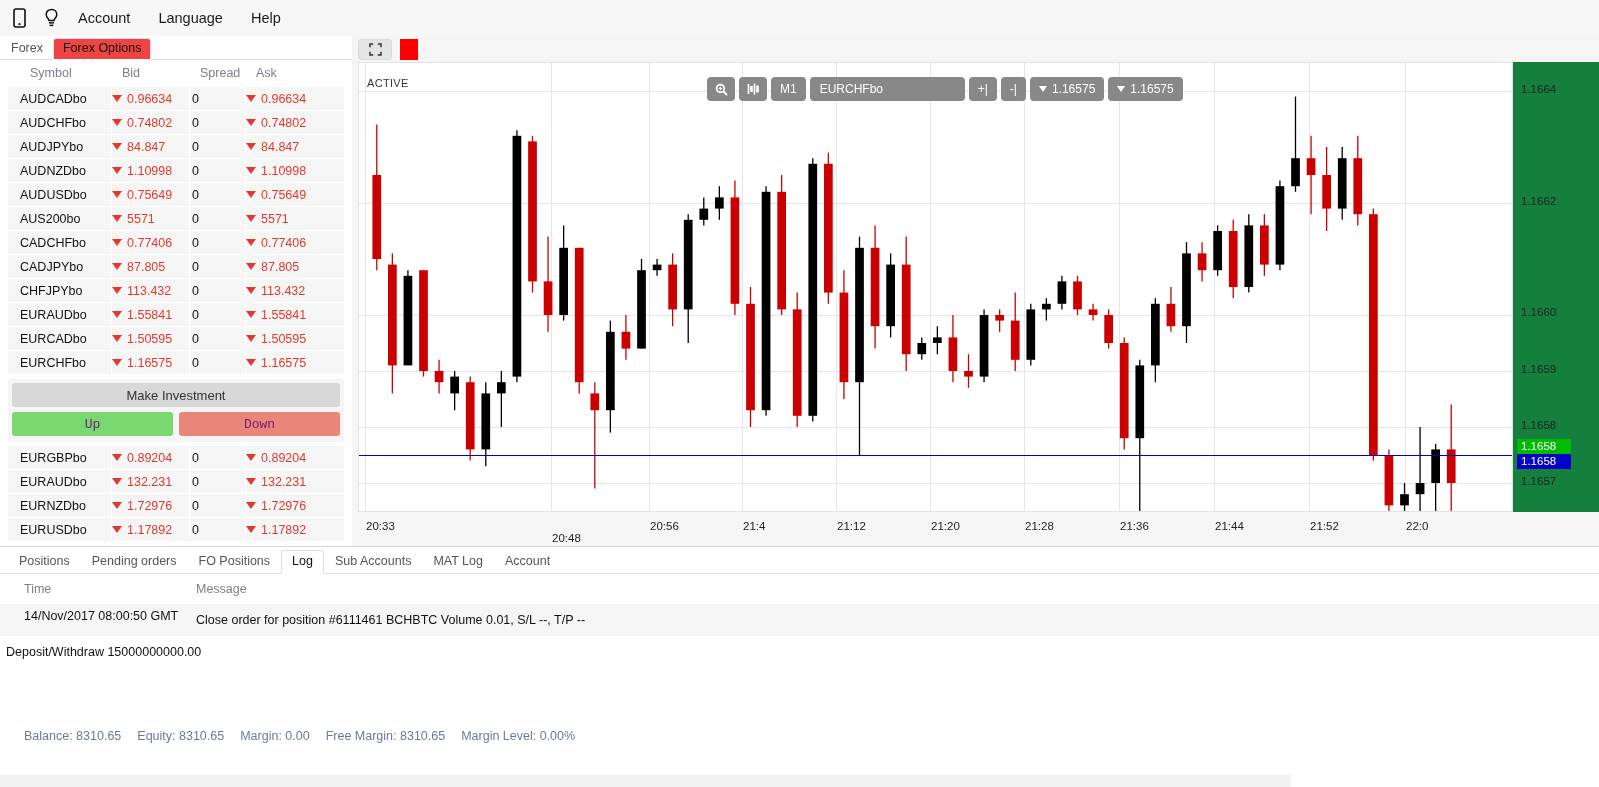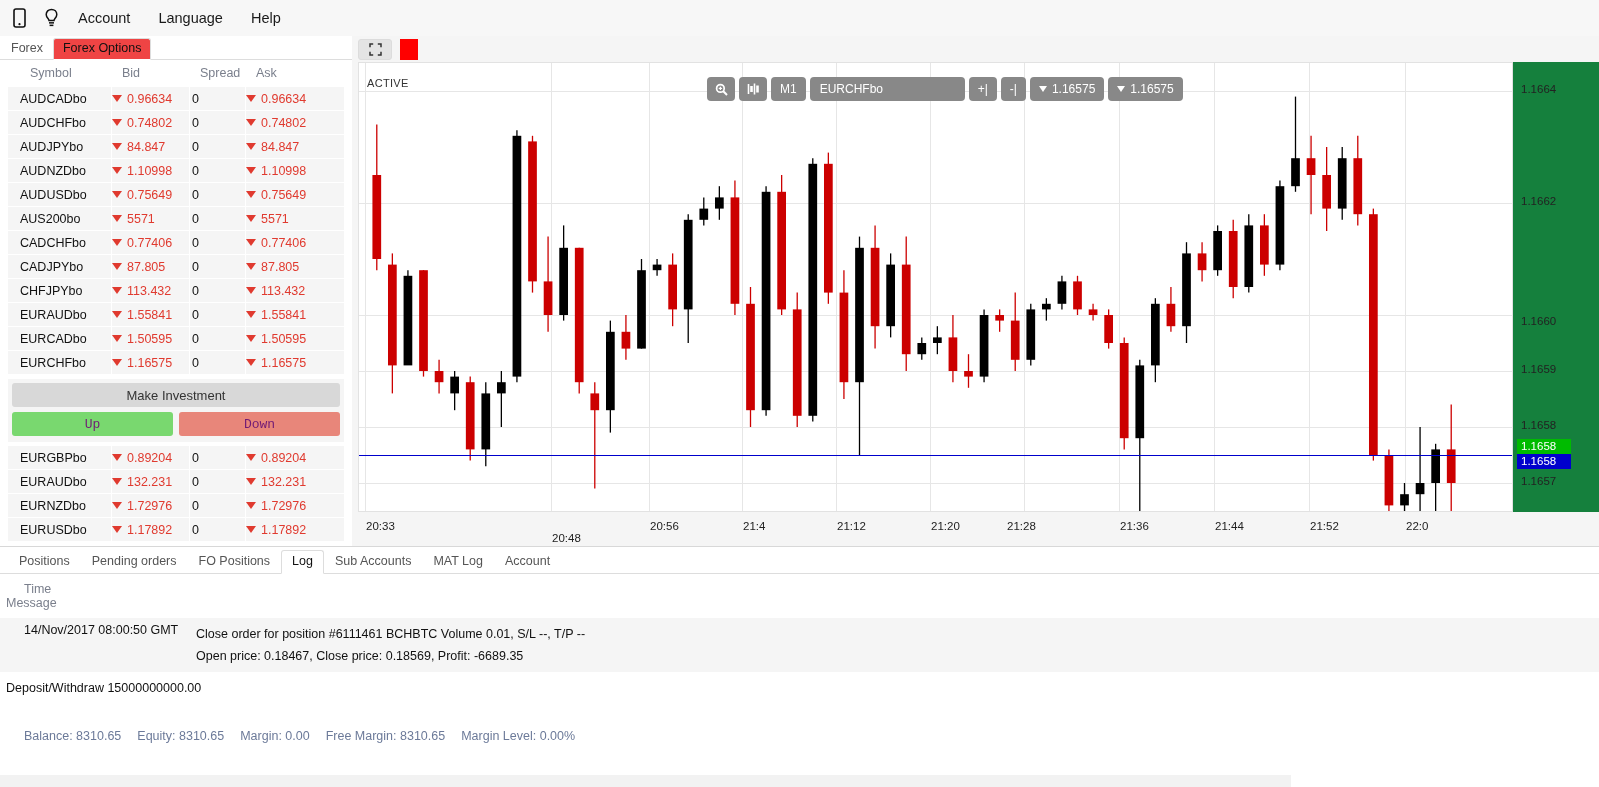--- a/index.html
+++ b/index.html
@@ -167,21 +167,21 @@
     border-bottom: 1px solid #ddd;
   }
   .bp-tab {
     font-size: 12.5px; padding: 3px 10px 5px 10px; color: #555; cursor: pointer;
     position: relative; top: 1px; border: 1px solid transparent;
   }
   .bp-tab.active {
     color: #111; background: #fff; border: 1px solid #ddd;
     border-bottom: 1px solid #fff; border-radius: 3px 3px 0 0;
   }
-  .log-head { display: flex; font-size: 12.5px; color: #7a7f8c; padding: 8px 0 8px 0; flex-direction: column; }
+  .log-head { display: flex; font-size: 12.5px; color: #7a7f8c; padding: 8px 0 8px 0; }
   .log-head .h-time { width: 190px; padding-left: 24px; }
   .log-head .h-msg { padding-left: 6px; }
   .log-row { display: flex; font-size: 12.5px; color: #111; }
   .log-row.alt { background: #f5f5f5; }
   .log-row .l-time { width: 190px; padding: 5px 0 5px 24px; }
   .log-row .l-msg { padding: 5px 0 5px 6px; flex: 1; background: #fff; }
   .log-row.alt .l-msg { background: #f5f5f5; }
   .log-msg-line { display: block; padding: 0 0 0 0; line-height: 22px; }
 
   
@@ -547,37 +547,37 @@
           <line x1="1092.2142857142856" x2="1092.2142857142856" y1="341.6000000000373" y2="504" stroke="#cc0000" stroke-width="1.3"></line>
           <rect x="1087.8542857142857" y="386.40000000008706" width="8.72" height="33.599999999975125" fill="#cc0000"></rect>
         </svg>
       <div class="bidline" id="bidline" style="top: 392px;"></div>
     </div>
 
     <div class="priceaxis">
       <div id="price-ticks">
           <div class="ptick" style="top: 21px;">1.1664</div>
           <div class="ptick" style="top: 133px;">1.1662</div>
-          <div class="ptick" style="top: 253px;">1.1660</div>
+          <div class="ptick" style="top: 244px;">1.1660</div>
           <div class="ptick" style="top: 301px;">1.1659</div>
           <div class="ptick" style="top: 357px;">1.1658</div>
           <div class="ptick" style="top: 413px;">1.1657</div>
         </div>
       <div class="pbadge green" id="badge-bid" style="top: 377px;">1.1658</div>
       <div class="pbadge blue" id="badge-ask" style="top: 392px;">1.1658</div>
     </div>
 
     <div class="timeaxis" id="time-axis">
         <div class="ttick" style="left: 8px;">20:33</div>
         <div class="ttick" style="left: 194px; margin-top: 12px;">20:48</div>
         <div class="ttick" style="left: 292px;">20:56</div>
         <div class="ttick" style="left: 385px;">21:4</div>
         <div class="ttick" style="left: 479px;">21:12</div>
         <div class="ttick" style="left: 573px;">21:20</div>
-        <div class="ttick" style="left: 649px;">21:28</div>
+        <div class="ttick" style="left: 667px;">21:28</div>
         <div class="ttick" style="left: 762px;">21:36</div>
         <div class="ttick" style="left: 857px;">21:44</div>
         <div class="ttick" style="left: 952px;">21:52</div>
         <div class="ttick" style="left: 1048px;">22:0</div>
       </div>
   </div>
 
   <div class="bottompanel">
     <div class="bp-tabs" id="bp-tabs">
         <div class="bp-tab">Positions</div>
@@ -590,21 +590,20 @@
       </div>
     <div class="log-head">
       <div class="h-time">Time</div>
       <div class="h-msg">Message</div>
     </div>
     <div id="log-rows">
         <div class="log-row alt">
           <div class="l-time">14/Nov/2017 08:00:50 GMT</div>
           <div class="l-msg">
             <span class="log-msg-line">Close order for position #6111461 BCHBTC Volume 0.01, S/L --, T/P --</span>
-            <span class="log-msg-line">Open price: 0.18467, Close price: 0.18569, Profit: -6689.35</span>
           </div>
         </div>
         <div class="log-row">
           <div class="l-msg">
             <span class="log-msg-line">Deposit/Withdraw 15000000000.00</span>
           </div>
         </div>
       </div>
   </div>
 

